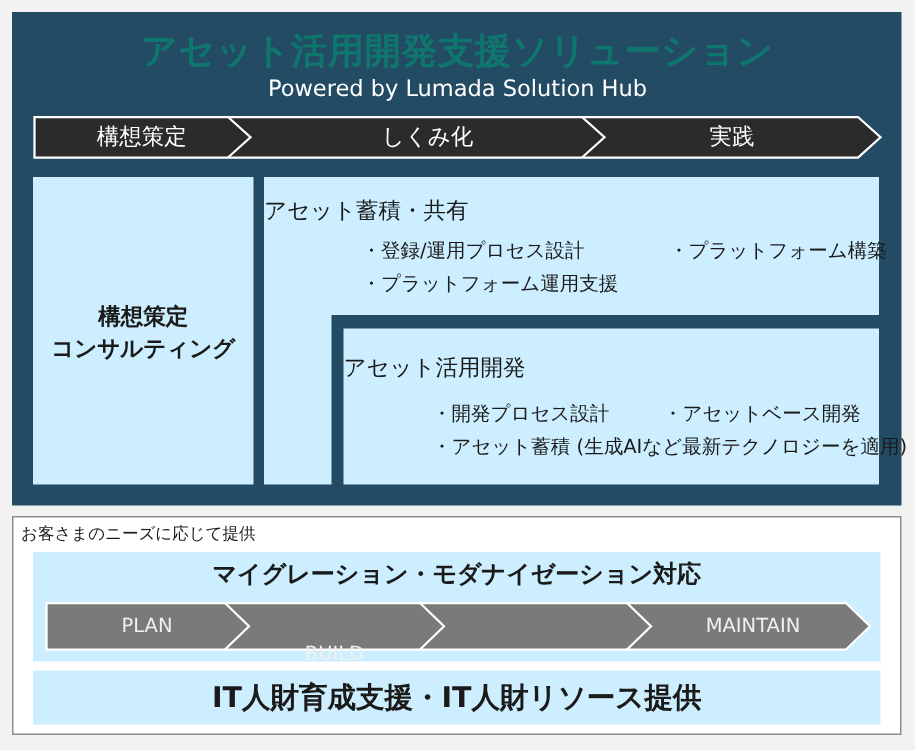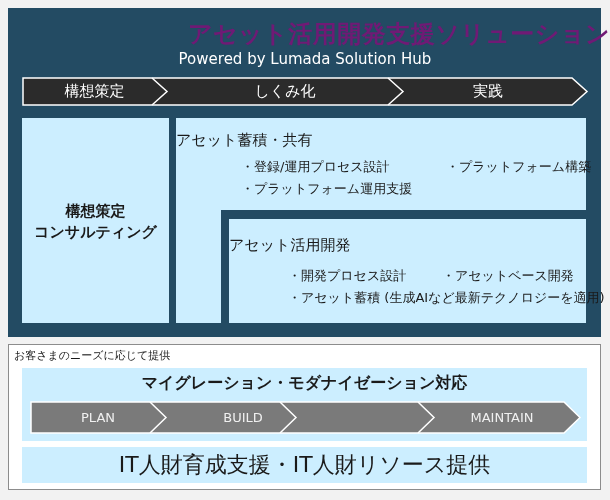--- a/index.html
+++ b/index.html
@@ -2,21 +2,21 @@
 <html><head>
 <meta charset="utf-8">
 <style>
   * { box-sizing: border-box; margin: 0; padding: 0; }
   html, body { width: 610px; height: 500px; background: #f2f2f2; overflow: hidden; }
   body { position: relative; font-family: "DejaVu Sans", "Liberation Sans", sans-serif; color: #1a1a1a; }
   .abs { position: absolute; }
 
   
   #top-panel { left: 8px; top: 8px; width: 593px; height: 329px; background: #234b63; }
-  #title { left: 0; top: 18px; width: 610px; text-align: right; color: #701a75; font-size: 24px; font-weight: bold; letter-spacing: 0.5px; }
+  #title { left: 0; top: 18px; width: 610px; text-align: center; color: #0f766e; font-size: 24px; font-weight: bold; letter-spacing: 0.5px; }
   #subtitle { left: 0; top: 50px; width: 610px; text-align: center; color: #fff; font-size: 15px; }
 
   
   #phase-bar { left: 22px; top: 77px; width: 567px; height: 29px; }
   #phase-bar svg { position: absolute; left: 0; top: 0; }
   .phase-label { position: absolute; top: 0; height: 29px; line-height: 29px; text-align: center; color: #fff; font-size: 15px; }
 
   
   .light { background: #cceeff; }
   #box-left { left: 22px; top: 118px; width: 147px; height: 205px; }
@@ -30,21 +30,21 @@
 
   
   #lower-frame { left: 8px; top: 344px; width: 593px; height: 146px; background: #fff; border: 1px solid #8c8c8c; }
   #lower-caption { left: 14px; top: 348px; font-size: 11px; }
   #band-top { left: 22px; top: 368px; width: 565px; height: 73px; }
   #band-top-title { left: 22px; top: 373px; width: 565px; text-align: center; font-size: 16px; font-weight: bold; }
   #gray-bar { left: 30px; top: 401px; width: 552px; height: 33px; }
   #gray-bar svg { position: absolute; left: 0; top: 0; }
   .gray-label { position: absolute; top: 0; height: 33px; line-height: 33px; text-align: center; color: #f0f0f0; font-size: 13px; }
   #band-bottom { left: 22px; top: 447px; width: 565px; height: 36px; }
-  #band-bottom-title { left: 22px; top: 447px; width: 565px; height: 36px; line-height: 36px; text-align: center; font-size: 22px; font-weight: normal; }
+  #band-bottom-title { left: 22px; top: 447px; width: 565px; height: 36px; line-height: 36px; text-align: center; font-size: 19px; font-weight: bold; }
 </style>
 </head>
 <body>
 
 <div class="abs" id="top-panel"></div>
 <div class="abs" id="title">アセット活用開発支援ソリューション</div>
 <div class="abs" id="subtitle">Powered by Lumada Solution Hub</div>
 
 <div class="abs" id="phase-bar">
   <svg width="567" height="29" viewBox="0 0 567 29">
@@ -83,18 +83,18 @@
 <div class="abs" id="band-top-title">マイグレーション・モダナイゼーション対応</div>
 
 <div class="abs" id="gray-bar">
   <svg width="552" height="33" viewBox="0 0 552 33">
     <polygon points="1,1 534,1 550,16.5 534,32 1,32" fill="#7a7a7a" stroke="#ffffff" stroke-width="1.5"></polygon>
     <polyline points="120,1 136,16.5 120,32" fill="none" stroke="#ffffff" stroke-width="1.5"></polyline>
     <polyline points="250,1 266,16.5 250,32" fill="none" stroke="#ffffff" stroke-width="1.5"></polyline>
     <polyline points="388,1 404,16.5 388,32" fill="none" stroke="#ffffff" stroke-width="1.5"></polyline>
   </svg>
   <div class="gray-label" style="left:0;width:136px;">PLAN</div>
-  <div class="gray-label" style="left:148px;width:130px;">BUILD</div>
+  <div class="gray-label" style="left:128px;width:130px;margin-top:19px;">BUILD</div>
   <div class="gray-label" style="left:404px;width:136px;">MAINTAIN</div>
 </div>
 
 <div class="abs light" id="band-bottom"></div>
 <div class="abs" id="band-bottom-title">IT人財育成支援・IT人財リソース提供</div>
 
 </body></html>

